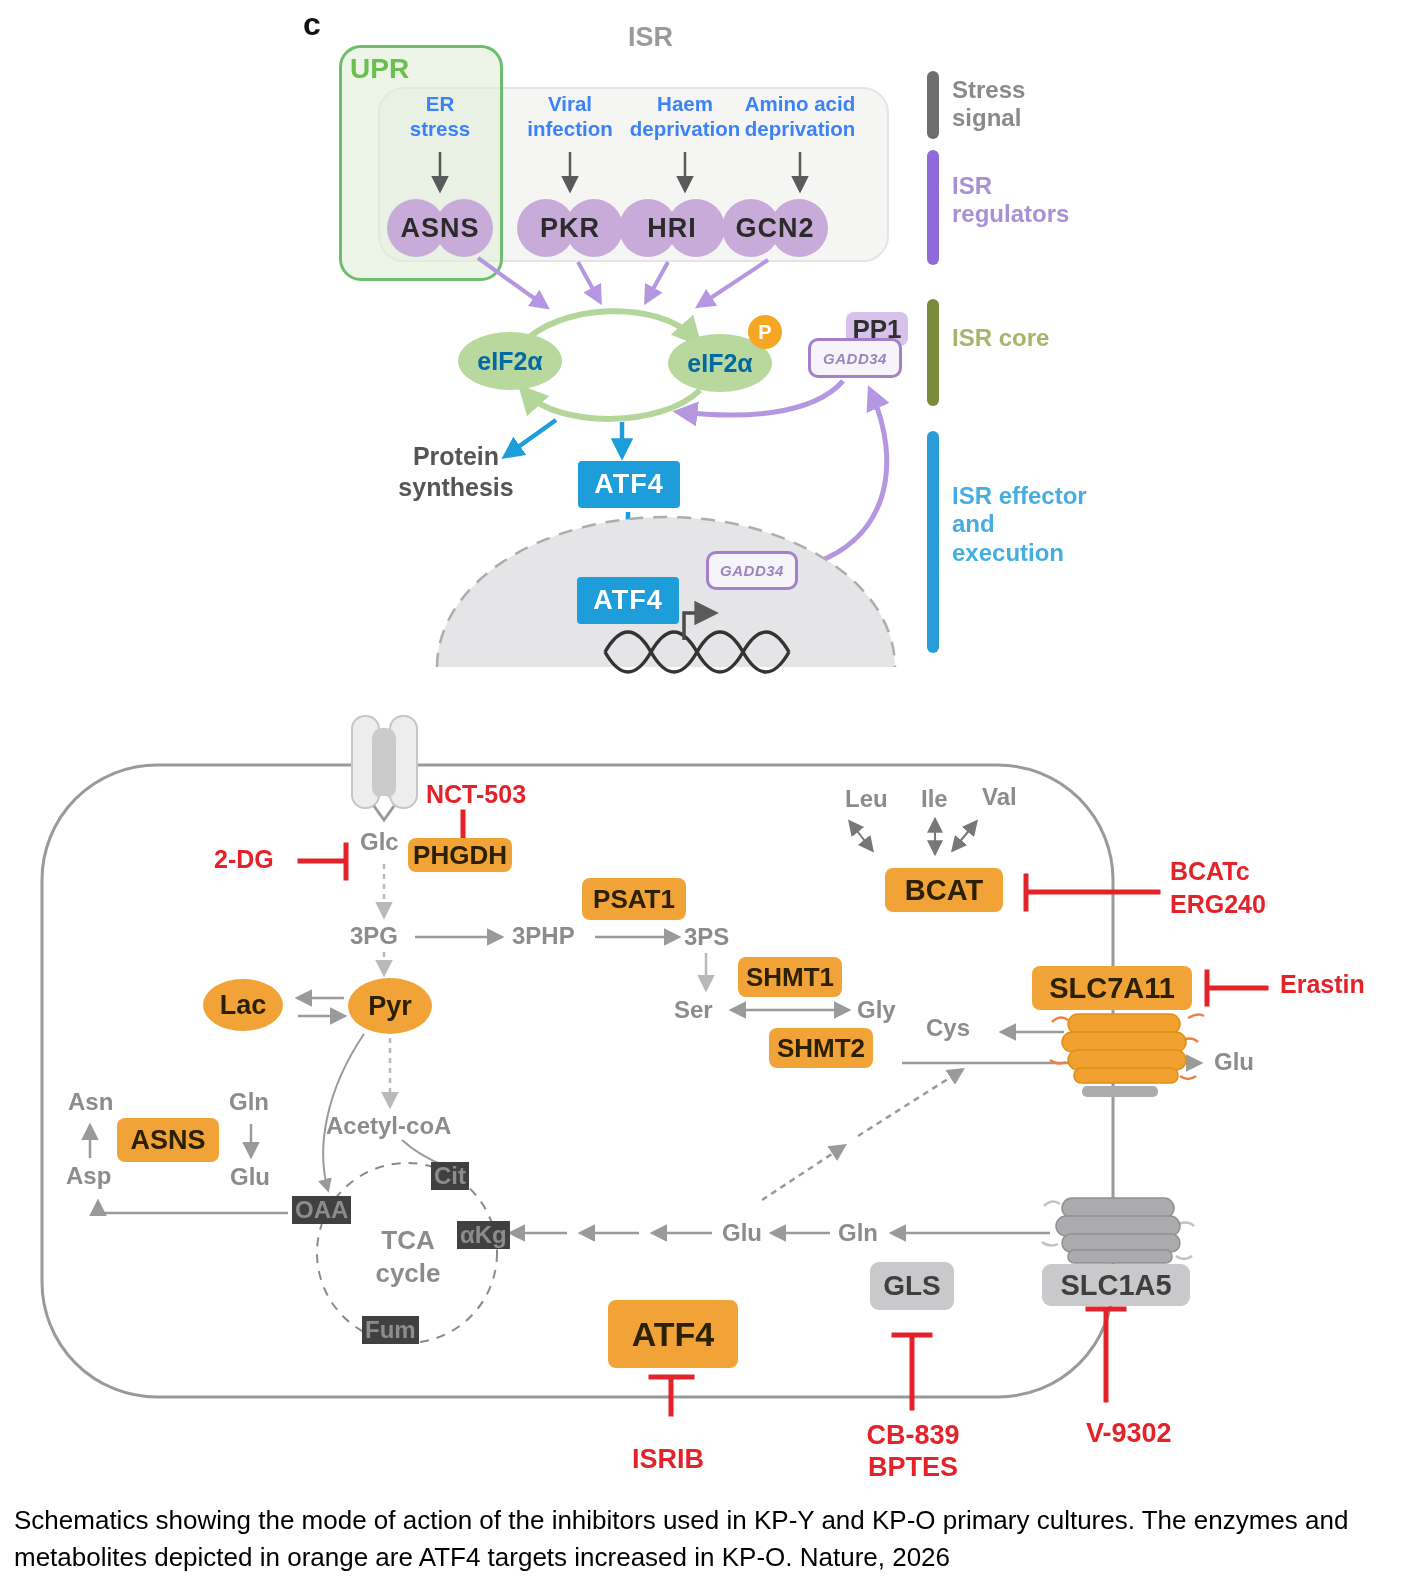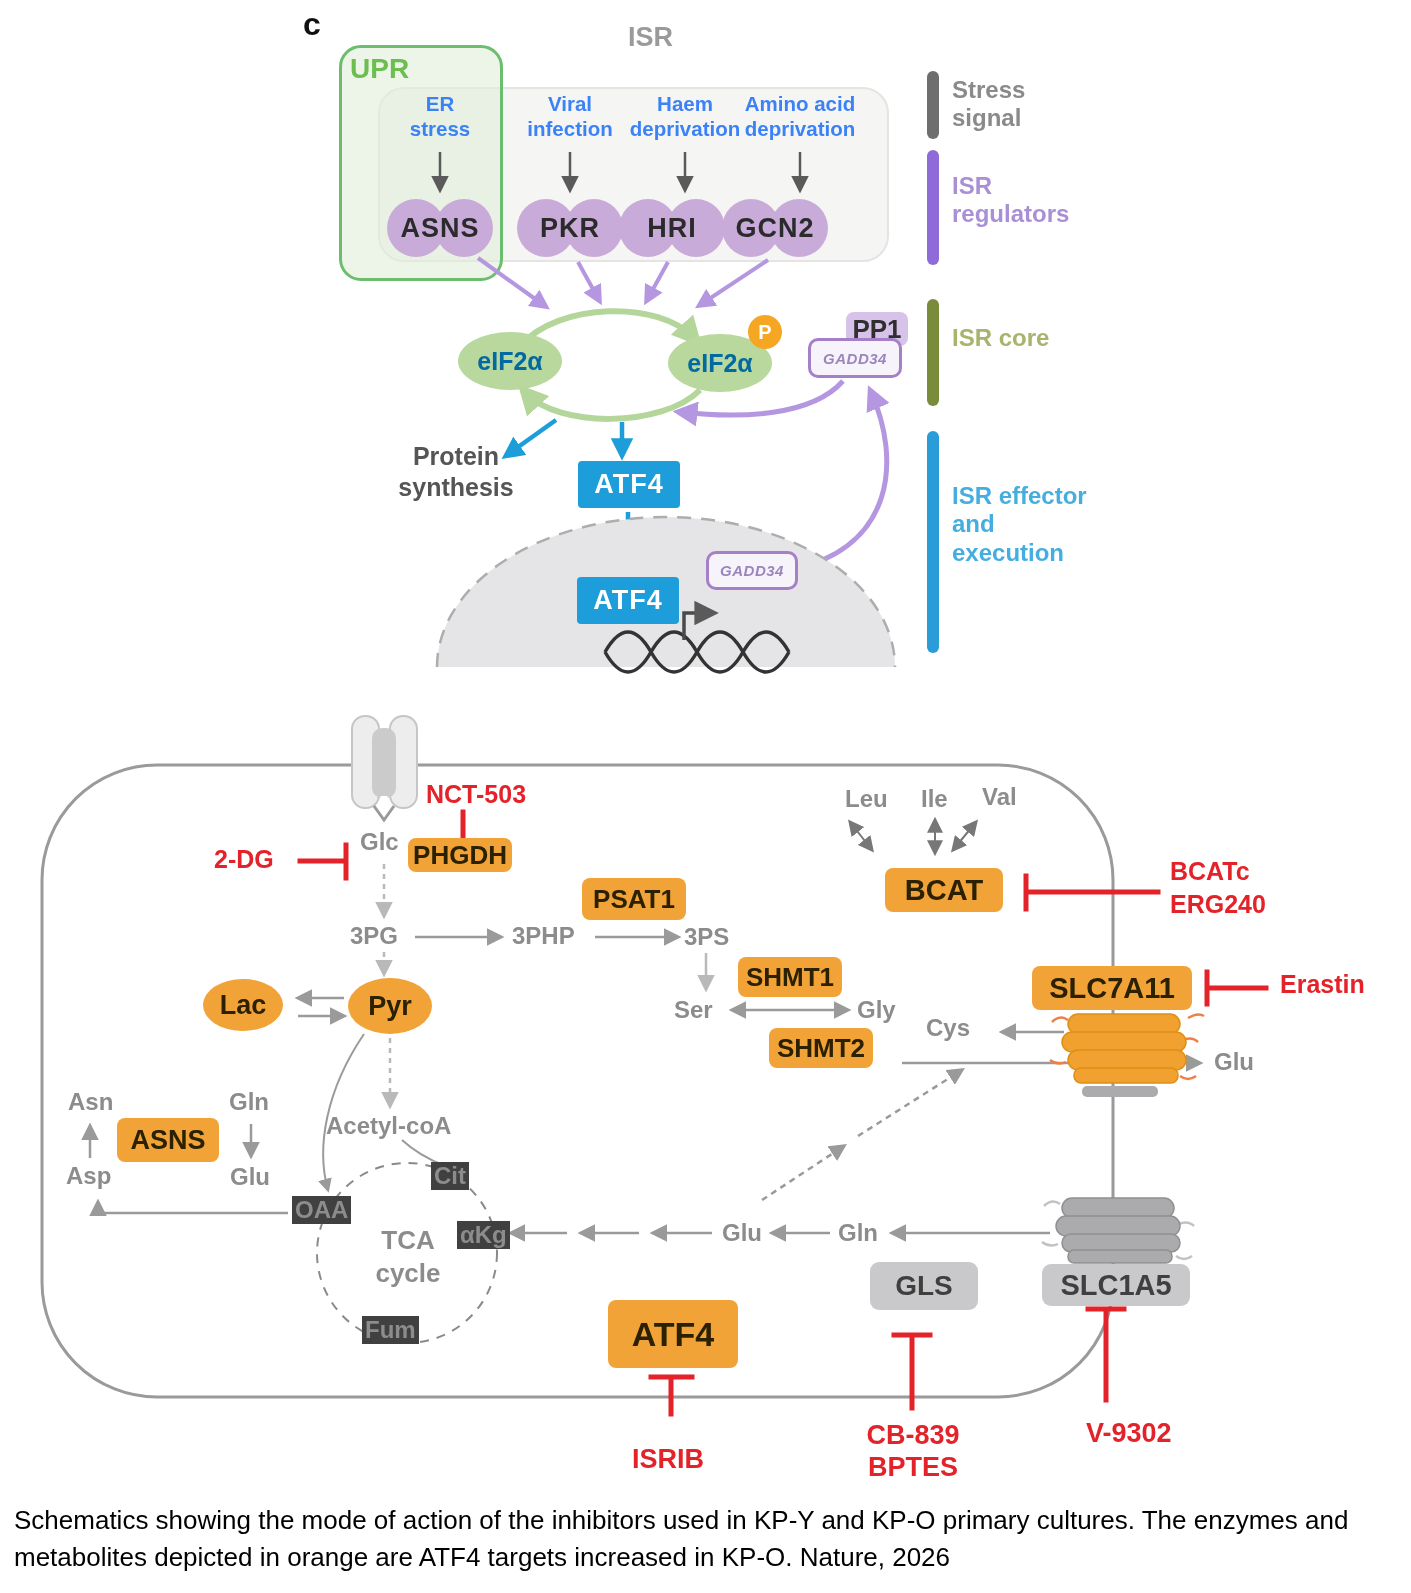--- a/index.html
+++ b/index.html
@@ -287,21 +287,21 @@
   <div class="z2 met" style="left:230px;top:1163px;">Glu</div>
   <div class="z2 met" style="left:326px;top:1112px;">Acetyl-coA</div>
   <div class="z2 met wbg" style="left:292px;top:1196px;">OAA</div>
   <div class="z2 met wbg" style="left:431px;top:1162px;">Cit</div>
   <div class="z2 met" style="left:362px;top:1224px;width:92px;text-align:center;font-size:26px;line-height:1.25;white-space:normal;">TCA cycle</div>
   <div class="z2 met wbg" style="left:457px;top:1221px;">αKg</div>
   <div class="z2 met wbg" style="left:362px;top:1316px;">Fum</div>
 
   <div class="z2 met" style="left:722px;top:1219px;">Glu</div>
   <div class="z2 met" style="left:838px;top:1219px;">Gln</div>
-  <div class="z2 gbox" style="left:870px;top:1262px;width:108px;height:48px;font-size:28px;">GLS</div>
+  <div class="z2 gbox" style="left:870px;top:1262px;width:84px;height:48px;font-size:28px;">GLS</div>
   <div class="z2 gbox" style="left:1042px;top:1264px;width:148px;height:42px;font-size:29px;">SLC1A5</div>
 
   <div class="z2 obox" style="left:608px;top:1300px;width:130px;height:68px;font-size:34px;">ATF4</div>
   <div class="z2 red" style="left:632px;top:1444px;font-size:27px;">ISRIB</div>
   <div class="z2 red" style="left:857px;top:1420px;width:112px;text-align:center;font-size:27px;">CB-839</div>
   <div class="z2 red" style="left:857px;top:1452px;width:112px;text-align:center;font-size:27px;">BPTES</div>
   <div class="z2 red" style="left:1086px;top:1418px;font-size:27px;">V-9302</div>
 
   <div class="z2 caption" style="left:14px;top:1502px;width:1345px;">Schematics showing the mode of action of the inhibitors used in KP-Y and KP-O primary cultures. The enzymes and metabolites depicted in orange are ATF4 targets increased in KP-O. Nature, 2026</div>
 </div>

